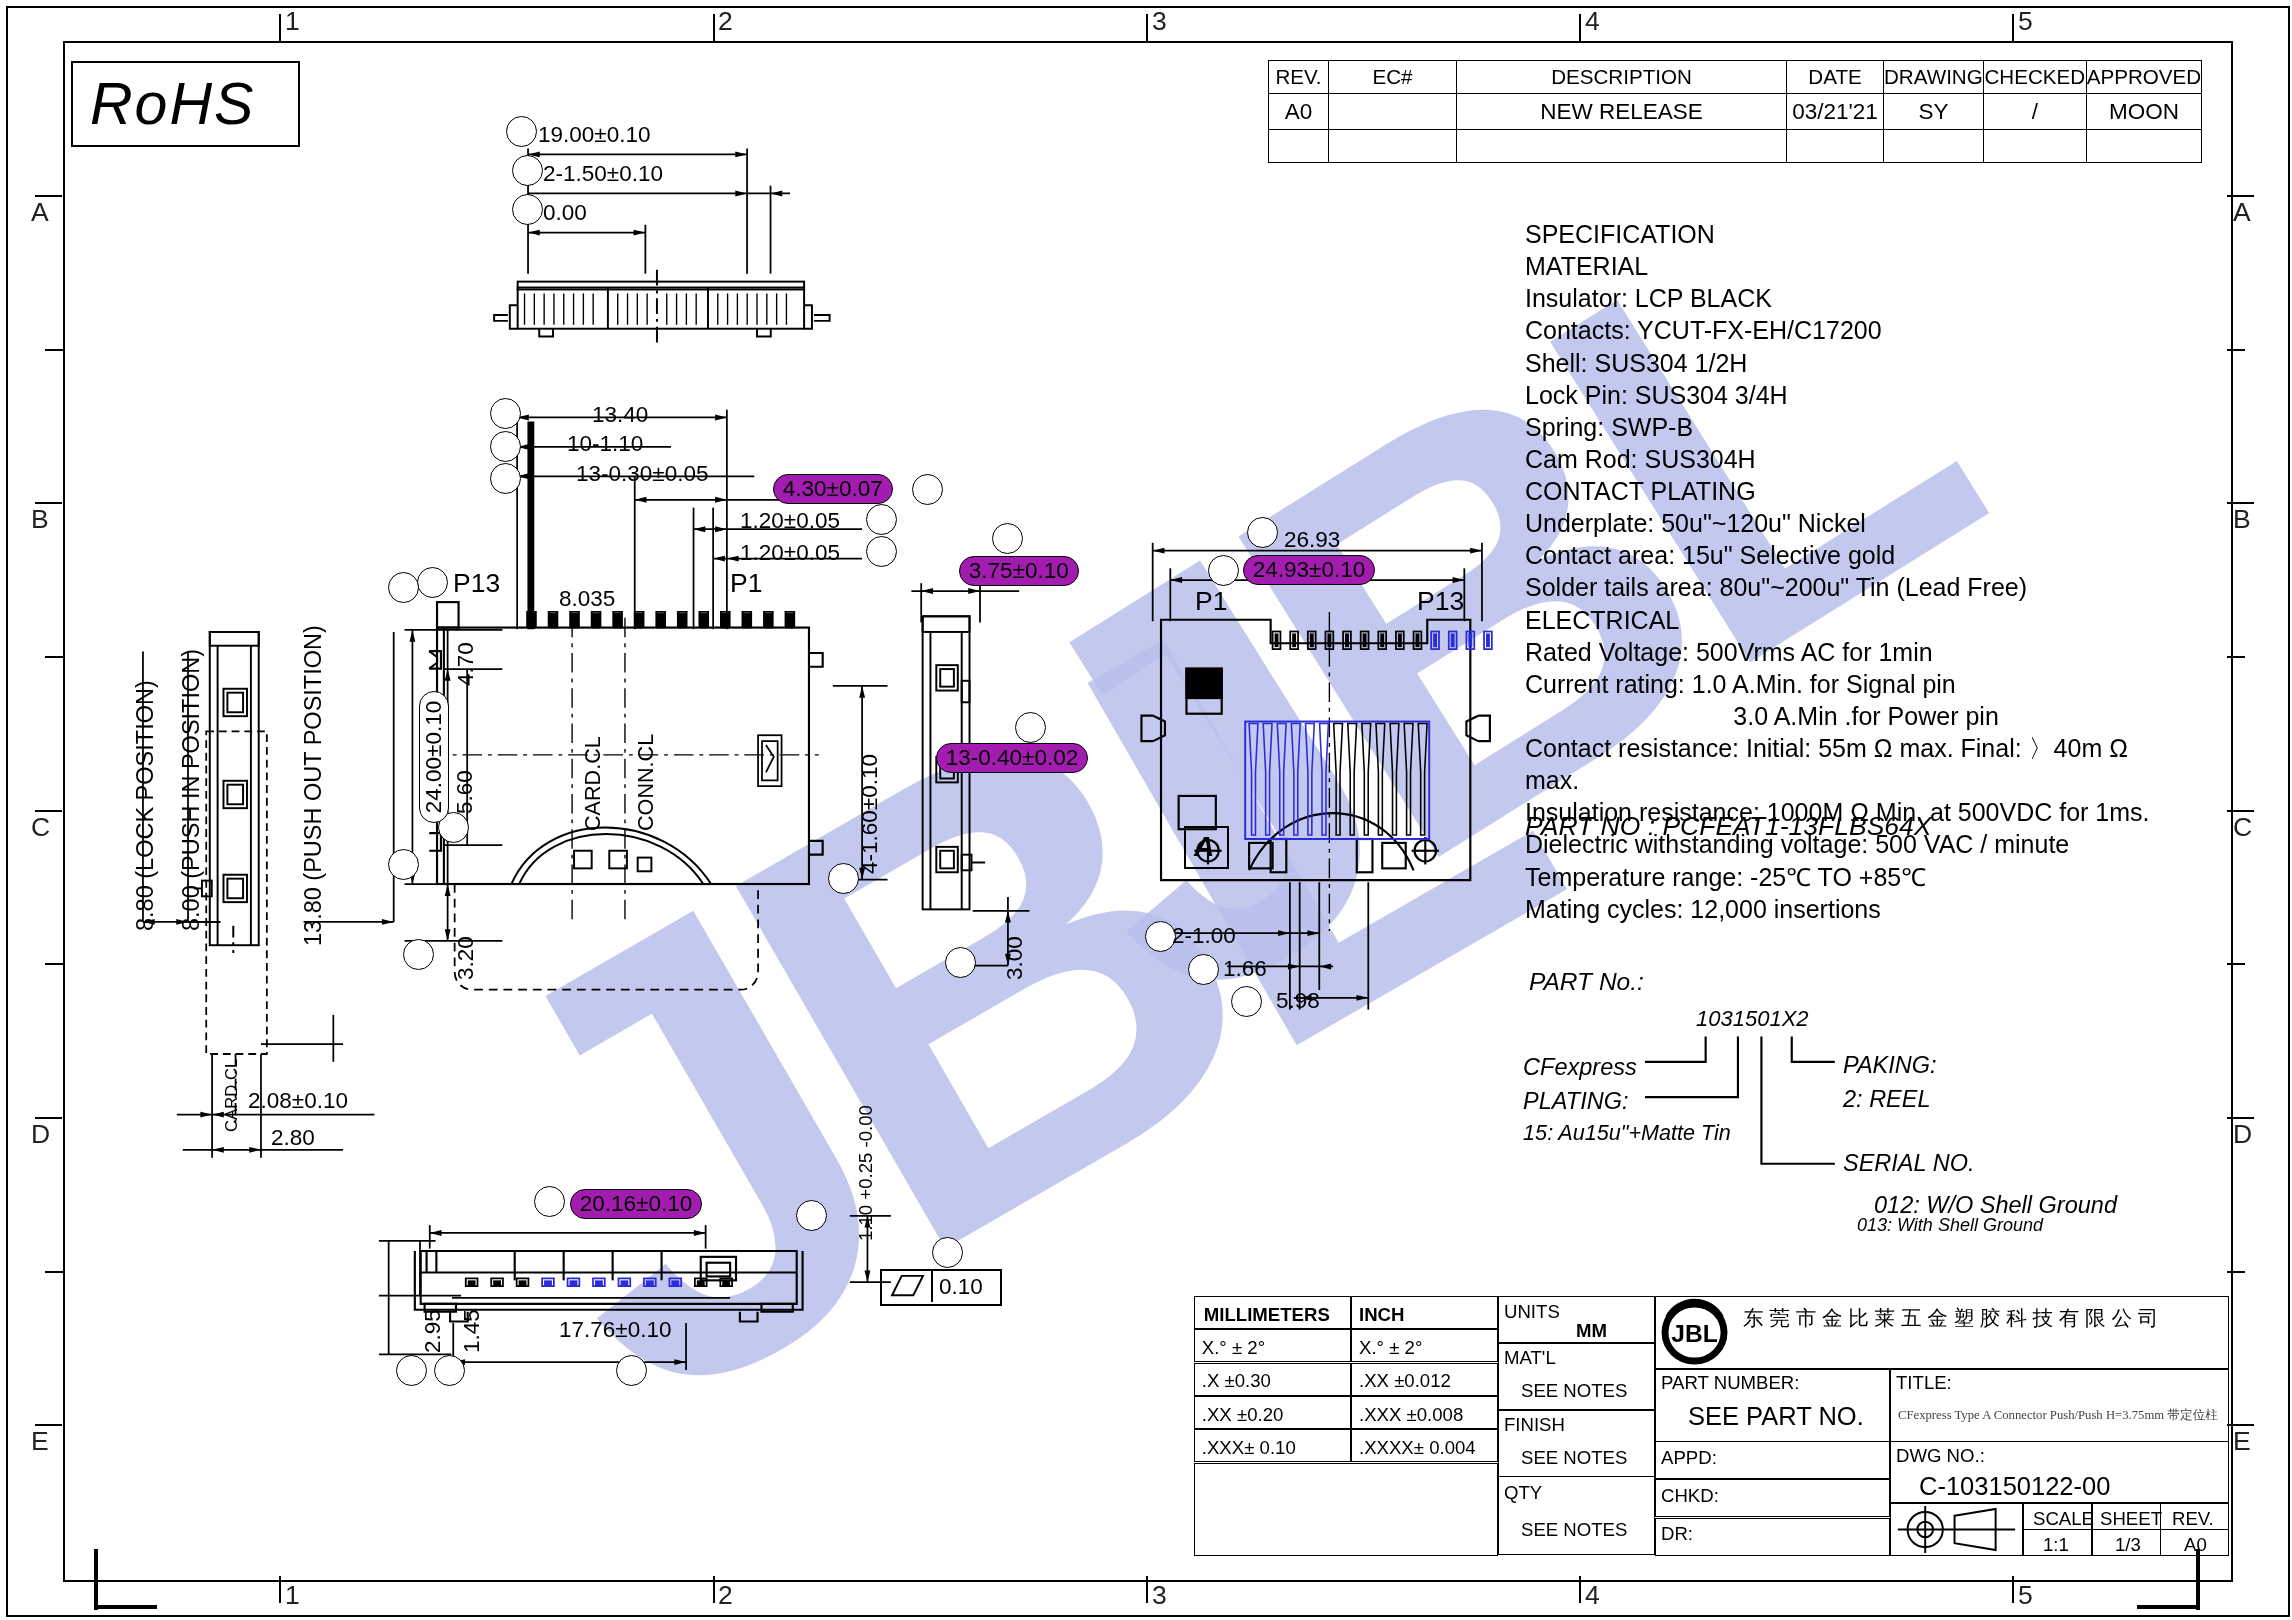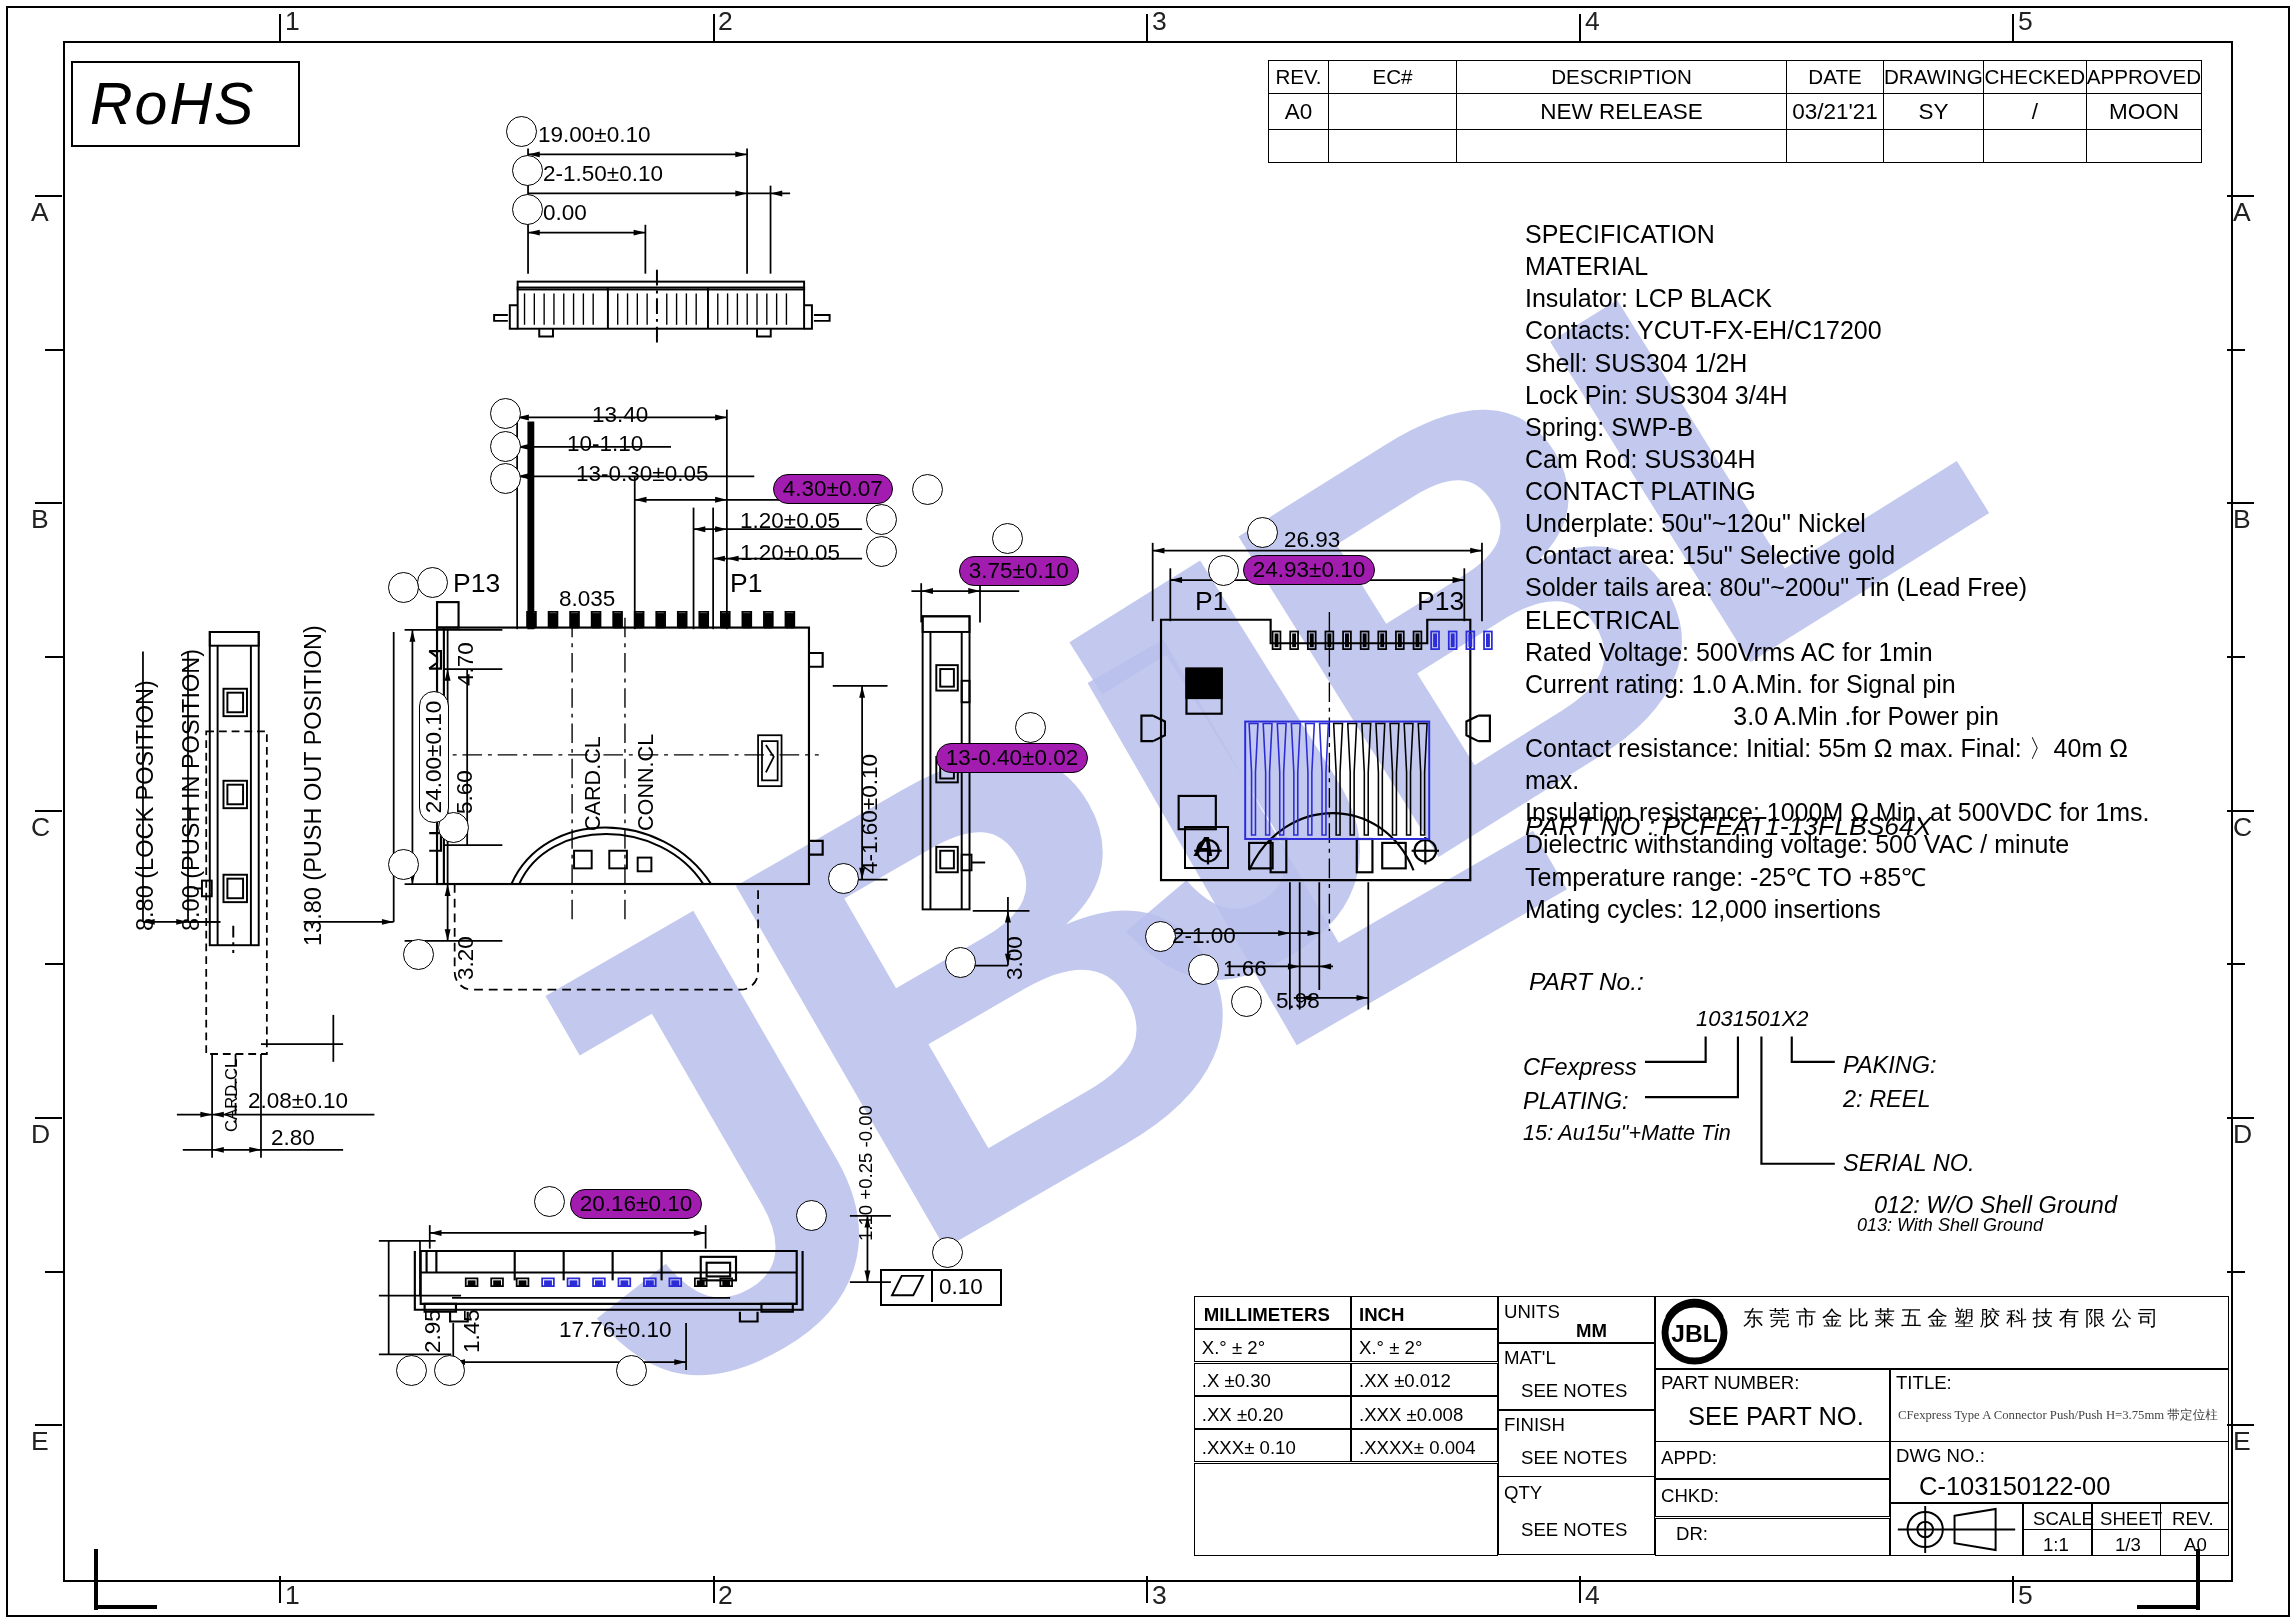--- a/index.html
+++ b/index.html
@@ -243,21 +243,21 @@
 
     <div class="cell" style="left:696px;top:73px;width:339px;height:73px;"></div>
     <div class="lbl" style="left:702px;top:76px;">TITLE:</div>
     <div class="lbl" style="left:704px;top:111px;font-size:12.7px;font-family:'Liberation Serif',serif;color:#444;">CFexpress Type A Connector Push/Push H=3.75mm 带定位柱</div>
 
     <div class="cell" style="left:461px;top:145px;width:235px;height:38px;"></div>
     <div class="lbl" style="left:467px;top:151px;">APPD:</div>
     <div class="cell" style="left:461px;top:183px;width:235px;height:38px;"></div>
     <div class="lbl" style="left:467px;top:189px;">CHKD:</div>
     <div class="cell" style="left:461px;top:222px;width:235px;height:38px;"></div>
-    <div class="lbl" style="left:482px;top:227px;">DR:</div>
+    <div class="lbl" style="left:467px;top:227px;">DR:</div>
 
     <div class="cell" style="left:696px;top:145px;width:339px;height:62px;"></div>
     <div class="lbl" style="left:702px;top:149px;">DWG NO.:</div>
     <div class="lbl" style="left:725px;top:176px;font-size:25.5px;">C-103150122-00</div>
 
     <div class="cell" style="left:696px;top:207px;width:133px;height:53px;"></div>
     <svg width="133" height="53" style="left:696px;top:207px;" viewBox="0 0 136 54">
       <g stroke="#000" stroke-width="2" fill="none">
         <circle cx="36" cy="27" r="18"></circle>
           <circle cx="36" cy="27" r="8"></circle>

